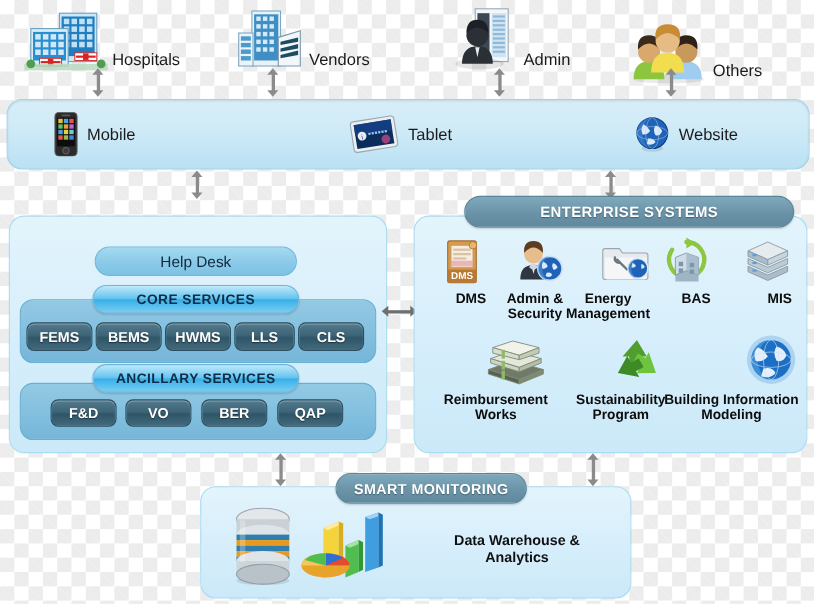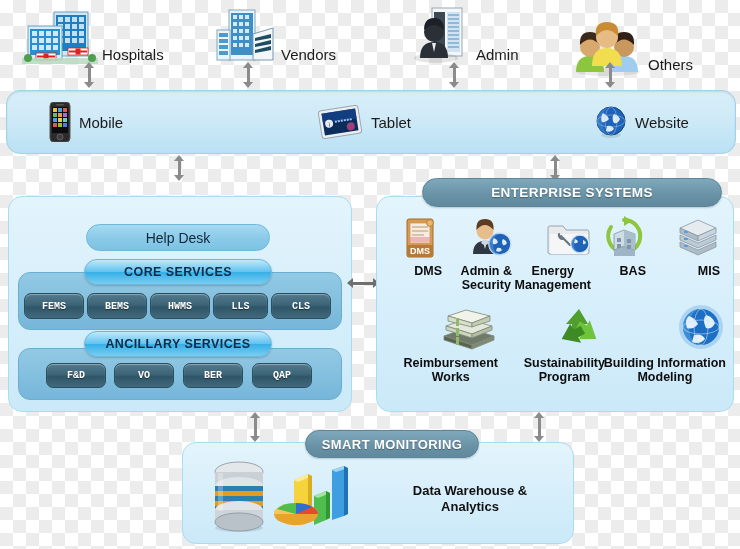--- a/index.html
+++ b/index.html
@@ -75,25 +75,24 @@
     box-shadow:0 1px 2px rgba(0,0,0,.2);z-index:5;
   }
   .group-box{
     position:absolute;border-radius:12px;border:1px solid #6aafd2;
     background:linear-gradient(180deg,#93c9e4 0%,#84c0df 50%,#76b6d9 100%);
   }
   .tile{
     position:absolute;border-radius:7px;
     background:linear-gradient(180deg,#53798c 0%,#3c6577 45%,#2f5668 55%,#42697c 100%);
     border:1px solid #2b4e5e;
-    color:#fff;font-weight:bold;font-size:10px;
+    color:#fff;font-weight:bold;font-size:13px;
     display:flex;align-items:center;justify-content:center;
     text-shadow:0 1px 1px rgba(0,0,0,.5);
     box-shadow:0 1px 1px rgba(255,255,255,.35) inset;
-    font-family:Liberation Mono, monospace;
   }
 
   
   .es-item{position:absolute;display:flex;flex-direction:column;align-items:flex-end;}
   .es-item .cap{
     margin-top:4px;text-align:center;font-size:12.5px;font-weight:bold;color:#0d0d0d;line-height:1.12;
   }
   .es-ico{width:44px;height:44px;position:relative;}
 
   
@@ -309,21 +308,21 @@
                 <rect x="30" y="18" width="2" height="2"></rect>
                 <rect x="33" y="18" width="2" height="2"></rect>
             </g>
             <circle cx="33" cy="26" r="4" fill="#c0457f" opacity=".8"></circle>
           </g>
         </svg>
       </div>
       <div class="lbl">Tablet</div>
     </div>
 
-    <div class="channel" style="left:588px;">
+    <div class="channel" style="left:570px;">
       <div class="ico" style="width:32px;height:34px;">
         <svg viewBox="0 0 32 34" width="32" height="34">
           <ellipse cx="16" cy="30" rx="10" ry="3" fill="#000" opacity=".10"></ellipse>
           <circle cx="16" cy="16" r="14" fill="#1f63b8"></circle>
           <circle cx="16" cy="16" r="14" fill="none" stroke="#0d3f80" stroke-width="1"></circle>
           <path d="M16 2 a14 14 0 0 0 0 28 a9 14 0 0 1 0 -28z" fill="#3f8bd8" opacity=".55"></path>
           <g fill="#dbeaf8">
             <path d="M8 8 q4 2 6 6 q-3 4 -7 3 q-2-5 1-9z"></path>
             <path d="M19 9 q4 1 6 5 q-2 5 -6 4 q-3-5 0-9z"></path>
             <path d="M12 21 q5-1 7 3 q-3 4 -8 2 z"></path>

